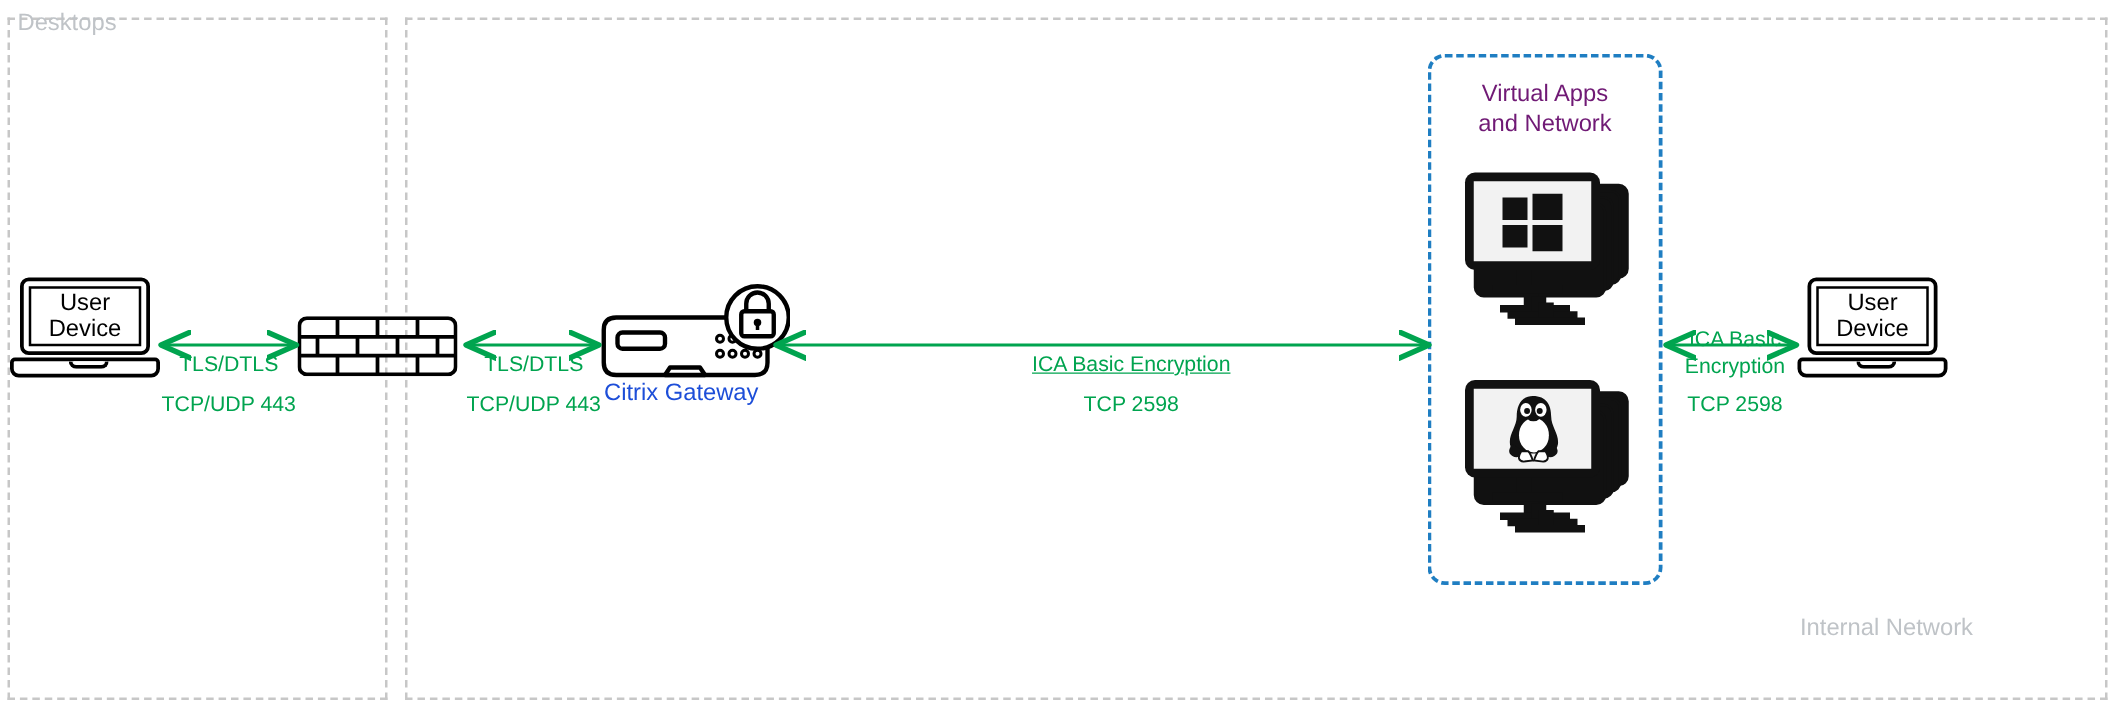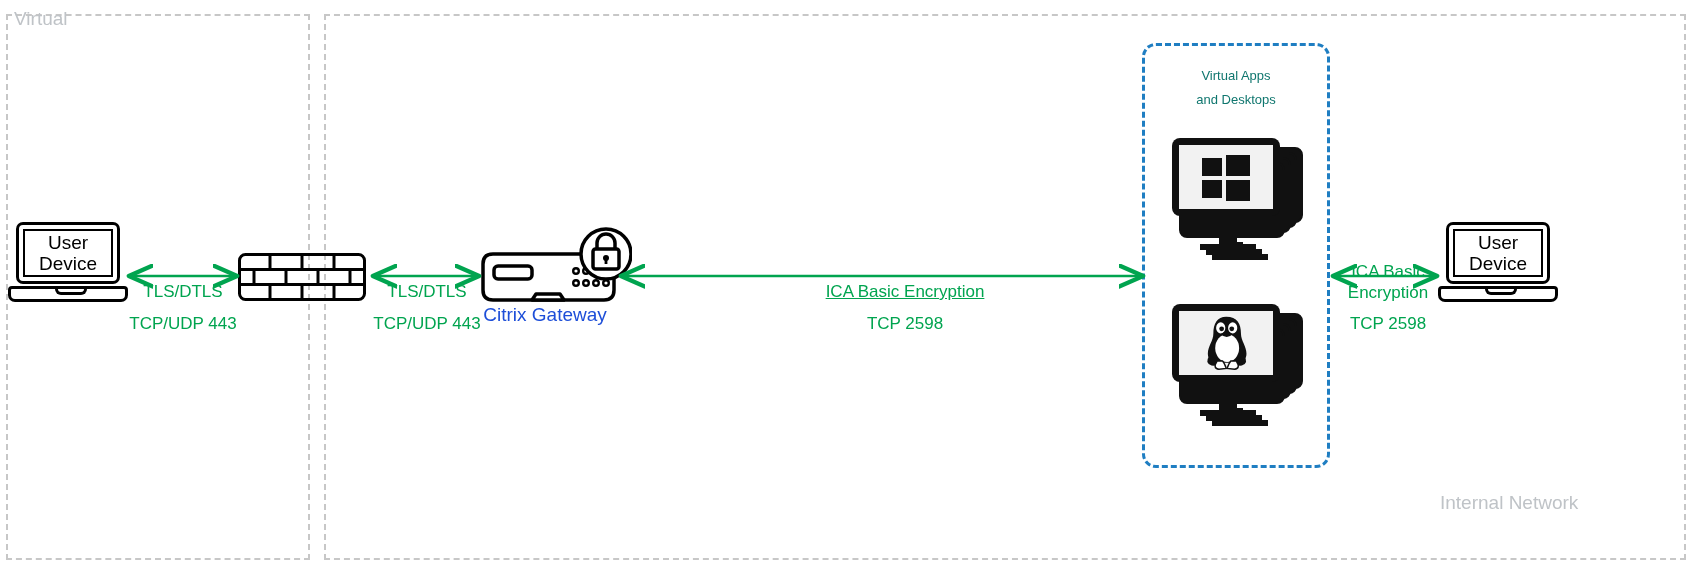--- a/index.html
+++ b/index.html
@@ -159,23 +159,23 @@
     border-radius: 14px;
     box-sizing: border-box;
     background: transparent;
   }
   #vad-title {
     position: absolute;
     left: 1142px;
     top: 64px;
     width: 188px;
     text-align: center;
-    font-size: 13px;
+    font-size: 19px;
     line-height: 24px;
-    color: #0f766e;
+    color: #701a75;
   }
   .monitor-stack {
     position: absolute;
     width: 150px;
     height: 130px;
   }
   #stack-windows { left: 1162px; top: 132px; }
   #stack-linux   { left: 1162px; top: 298px; }
 
   
@@ -208,21 +208,21 @@
     pointer-events: none;
   }
 </style>
 </head>
 <body>
 
 <div id="canvas">
 
   <div class="zone" id="zone-internet"></div>
   <div class="zone" id="zone-internal"></div>
-  <div class="zone-label" id="internet-label">Virtual</div>
+  <div class="zone-label" id="internet-label">Desktops</div>
   <div class="zone-label" id="internal-label">Internal Network</div>
 
   <div class="laptop" id="laptop-left">
     <div class="laptop-screen">
       <div class="laptop-screen-inner">
         <div class="laptop-label">User</div>
         <div class="laptop-label">Device</div>
       </div>
     </div>
     <div class="laptop-base">
@@ -277,21 +277,21 @@
         <circle cx="126" cy="34" r="3" fill="#000"></circle>
         <rect x="124.6" y="34" width="2.8" height="6" fill="#000"></rect>
       </g>
     </svg>
   </div>
   <div id="gateway-caption">Citrix Gateway</div>
 
   <div id="vad-box"></div>
   <div id="vad-title">
     <div>Virtual Apps</div>
-    <div>and Desktops</div>
+    <div>and Network</div>
   </div>
 
   <div class="monitor-stack" id="stack-windows">
     <svg width="150" height="130" viewBox="0 0 150 130">
 
       <g fill="#111" stroke="#111" stroke-width="2">
         <rect x="36" y="16" width="104" height="74" rx="7"></rect>
         <rect x="30" y="21" width="104" height="74" rx="7"></rect>
         <rect x="24" y="26" width="104" height="74" rx="7"></rect>
         <rect x="18" y="31" width="104" height="74" rx="7"></rect>

